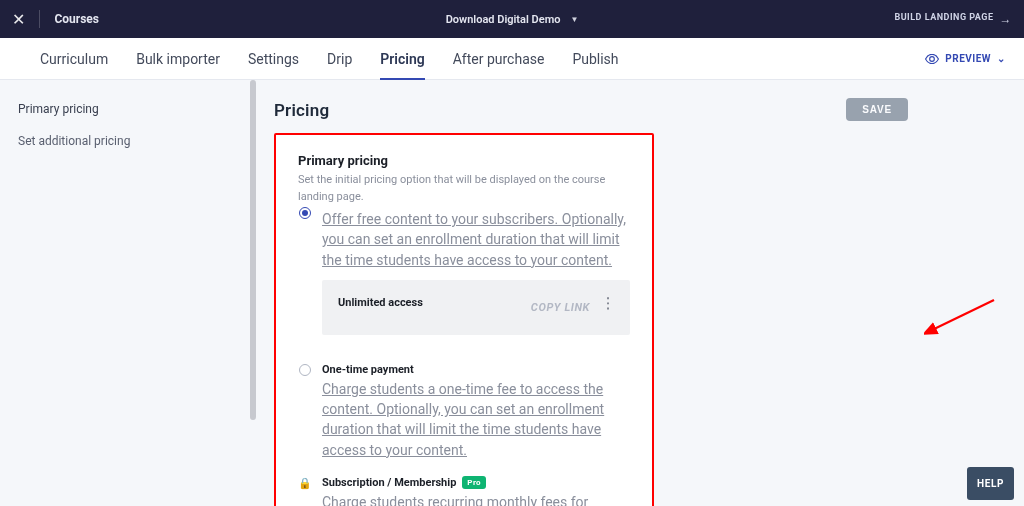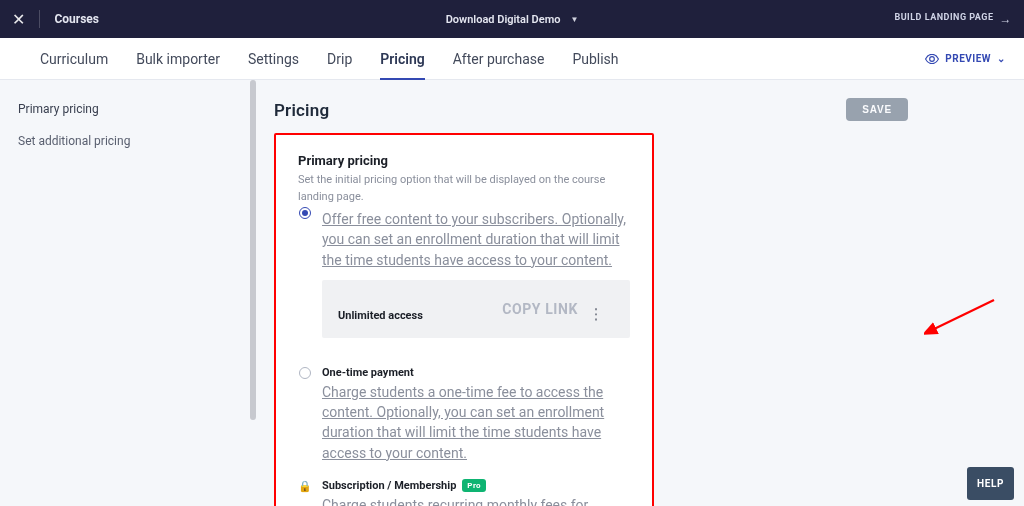--- a/index.html
+++ b/index.html
@@ -50,23 +50,23 @@
   .opt .desc { font-size: 14px; color: #8a8f9c; line-height: 1.45; margin-top: 3px; text-decoration: underline; }
 
   .radio { width: 12px; height: 12px; border-radius: 50%; border: 1.5px solid #3449b3; display: flex; align-items: center; justify-content: center; cursor: pointer; }
   .radio.checked::after { content: ""; width: 6px; height: 6px; border-radius: 50%; background: #3449b3; }
   .radio:not(.checked) { border-color: #b0b6c3; }
 
   .lock { color: #8a8f9c; font-size: 11px; }
 
   .pill { background: #0eb472; color: #fff; font-size: 8px; font-weight: 700; padding: 2px 5px; border-radius: 3px; letter-spacing: 0.4px; }
 
-  .access-box { background: #f0f1f3; border-radius: 2px; margin-top: 10px; display: flex; align-items: flex-end; padding: 16px 24px 16px 16px; }
+  .access-box { background: #f0f1f3; border-radius: 2px; margin-top: 10px; display: flex; align-items: flex-start; padding: 16px 12px 16px 16px; }
   .access-box .label { font-size: 11px; font-weight: 700; color: #1b1f27; }
-  .copy-link { margin-left: auto; font-size: 14px; font-weight: 700; letter-spacing: 0.6px; color: #b3b8c4; cursor: pointer; padding: 5px 8px; }
+  .copy-link { margin-left: auto; font-size: 11px; font-weight: 700; letter-spacing: 0.6px; color: #b3b8c4; cursor: pointer; padding: 5px 8px; font-style: italic; }
   .dots { width: 20px; text-align: center; color: #6a6f7c; cursor: pointer; font-size: 15px; line-height: 1; }
 
   
   .arrow-anno { position: absolute; left: 680px; top: 216px; pointer-events: none; }
 
   
   .help-btn { position: absolute; right: 10px; bottom: 6px; background: #3a4d64; color: #ffffff; font-size: 10px; font-weight: 700; letter-spacing: 0.6px; padding: 11px 10px; border-radius: 3px; cursor: pointer; }
 </style>
 </head>
 <body>

